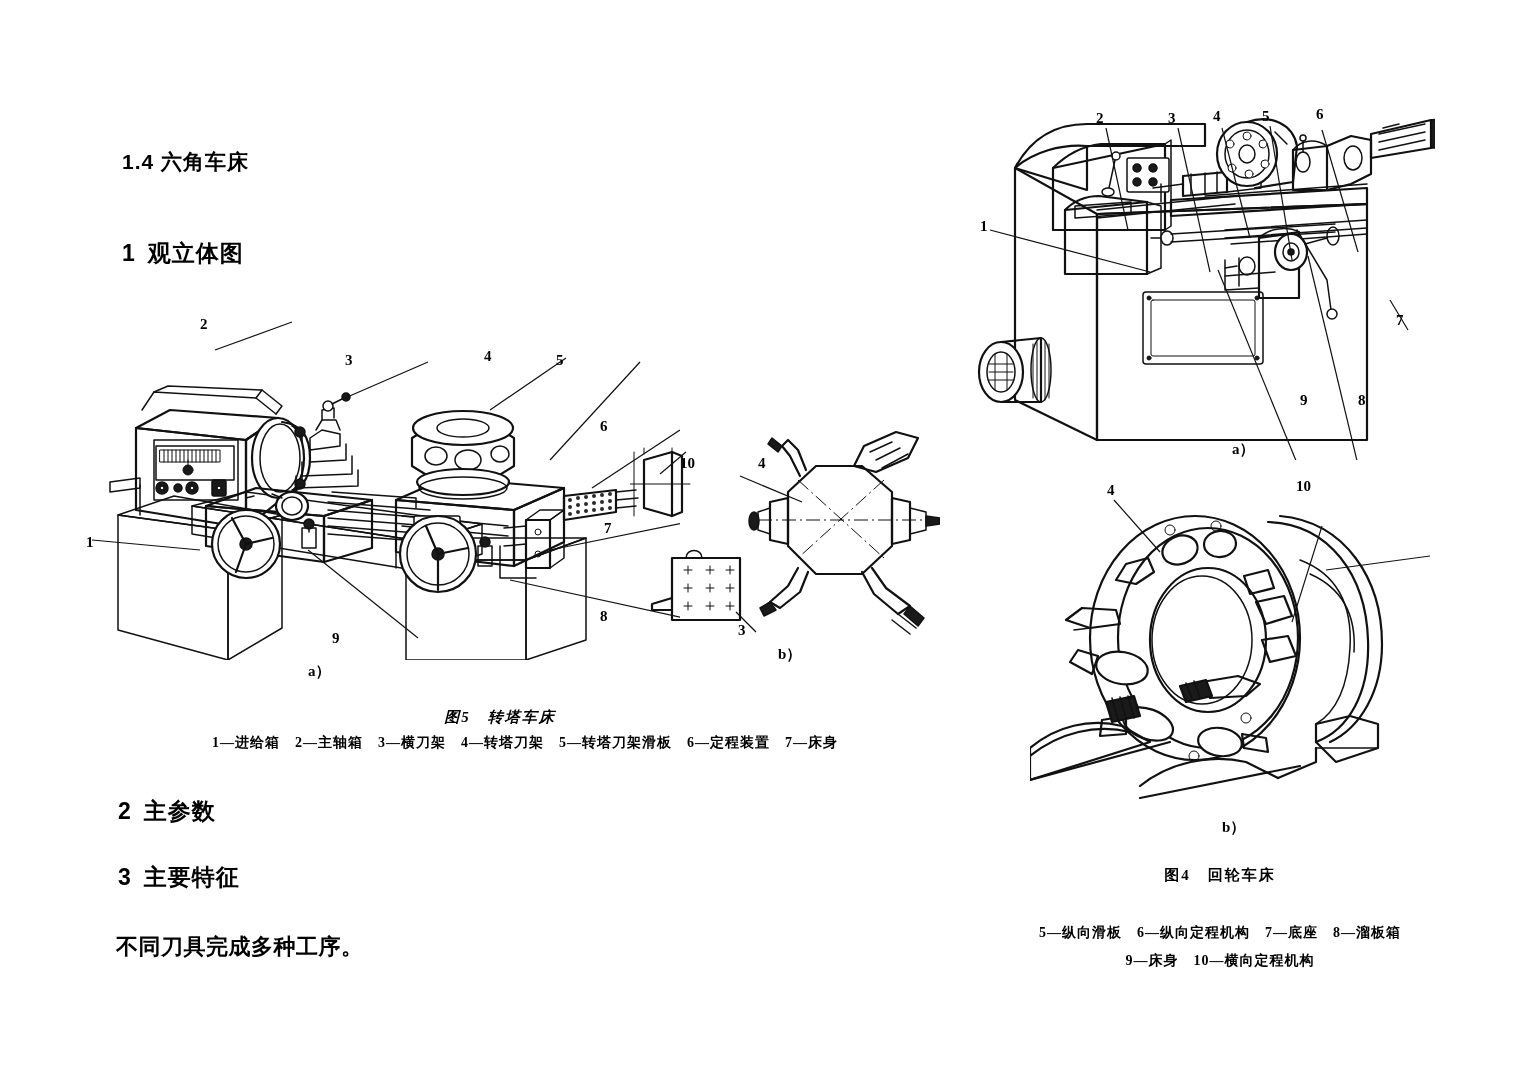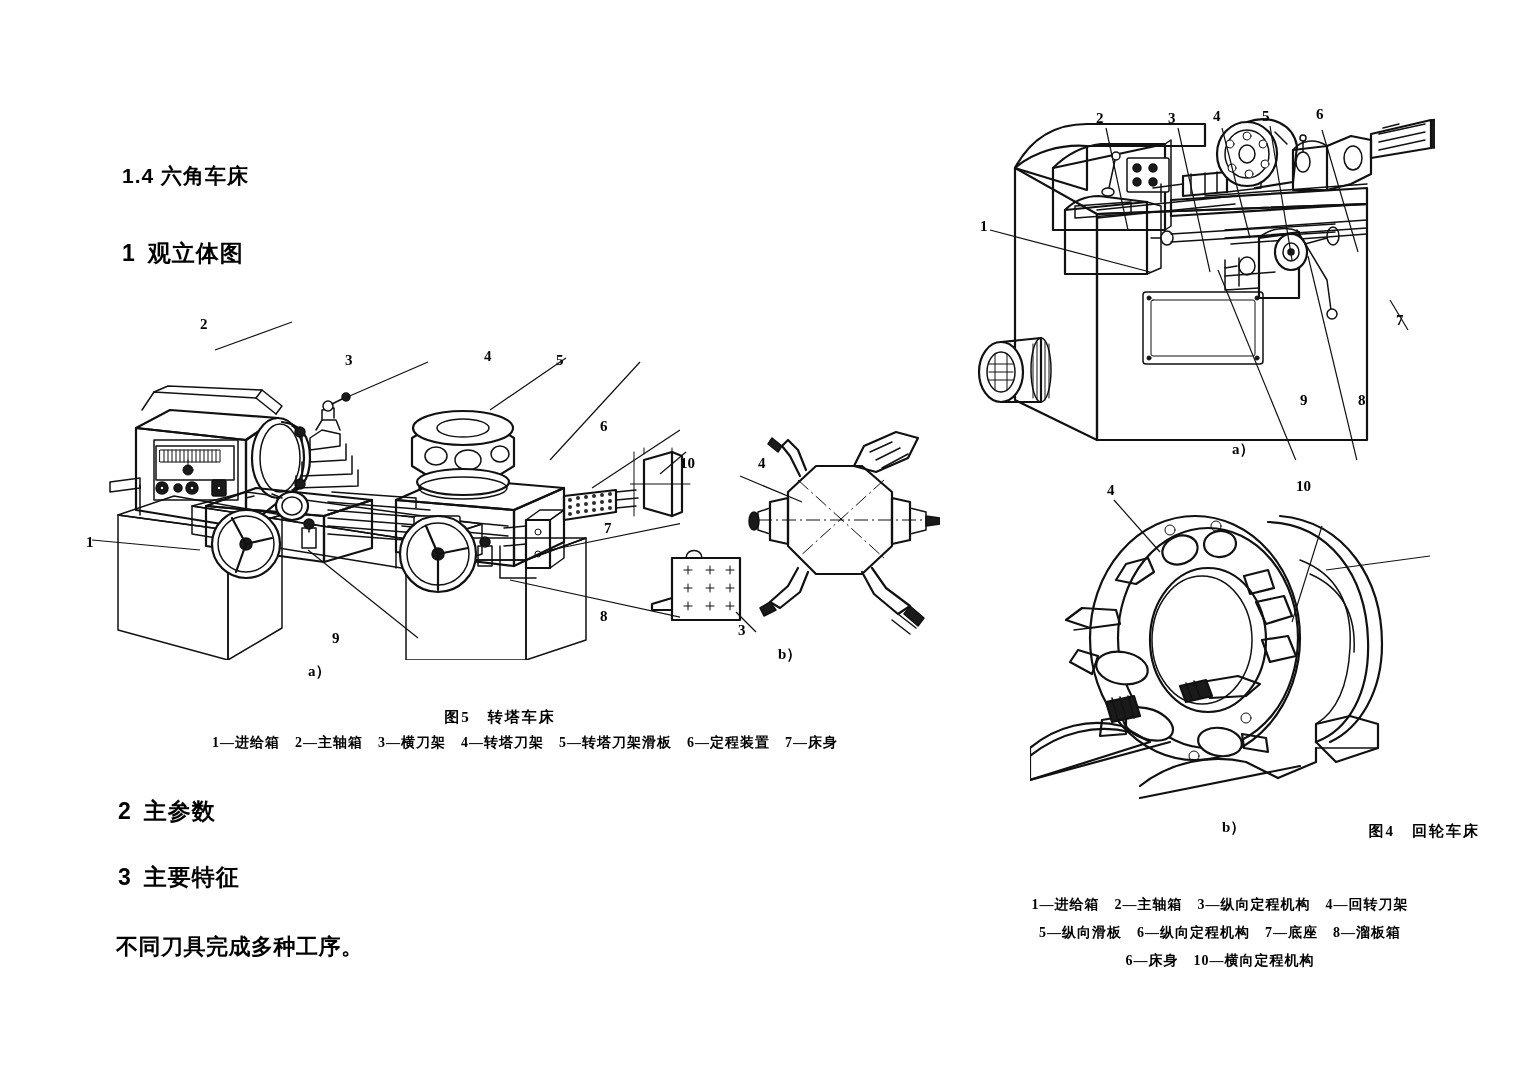--- a/index.html
+++ b/index.html
@@ -30,21 +30,21 @@
   .dash{stroke:#111;fill:none;stroke-width:1;stroke-dasharray:14 4 2 4;}
   .fillw{fill:#ffffff;}
   .fillk{fill:#1a1a1a;}
   .hatch{fill:#2b2b2b;}
 </style>
 </head>
 <body>
 
 <div class="page">
 
-  <div class="abs h1" style="left:122px;top:162px;">1.4 六角车床</div>
+  <div class="abs h1" style="left:122px;top:148px;">1.4 六角车床</div>
 
   <div class="abs h2" style="left:122px;top:238px;">
     <span class="num">1</span><span>观立体图</span>
   </div>
 
 
   <div class="abs" style="left:96px;top:310px;">
     <svg width="560" height="350" viewBox="0 0 560 350">
 
       <path class="ln" d="M22 205 L22 320 L132 350 L132 220 Z"></path>
@@ -258,21 +258,21 @@
         <path class="ln fillk" d="M152 170 L166 182 L160 190 L146 178 Z"></path>
         <path class="leader" d="M44 66 L-18 40"></path>
       </g>
     </svg>
   </div>
   <div class="abs leader-num" style="left:680px;top:455px;">10</div>
   <div class="abs leader-num" style="left:738px;top:622px;">3</div>
   <div class="abs leader-num" style="left:758px;top:455px;">4</div>
   <div class="abs figlabel" style="left:778px;top:645px;">b）</div>
 
-  <div class="abs cap-title" style="left:0;top:708px;width:1000px;text-align:center;">图5　转塔车床</div>
+  <div class="abs cap-title" style="left:0;top:708px;width:1000px;text-align:center;font-style:italic;">图5　转塔车床</div>
   <div class="abs cap-line" style="left:0;top:734px;width:1050px;text-align:center;">1—进给箱　2—主轴箱　3—横刀架　4—转塔刀架　5—转塔刀架滑板　6—定程装置　7—床身</div>
 
   <div class="abs h2" style="left:118px;top:796px;">
     <span class="num">2</span><span>主参数</span>
   </div>
 
   <div class="abs h2" style="left:118px;top:862px;">
     <span class="num">3</span><span>主要特征</span>
   </div>
   <div class="abs body-t" style="left:116px;top:928px;">不同刀具完成多种工序。</div>
@@ -454,18 +454,17 @@
   </div>
   <svg class="abs" style="left:1030px;top:470px;" width="400" height="200">
     <path class="leader" d="M130 82 L84 30"></path>
     <path class="leader" d="M262 152 L292 56"></path>
     <path class="leader" d="M296 100 L400 86"></path>
   </svg>
   <div class="abs leader-num" style="left:1107px;top:482px;">4</div>
   <div class="abs leader-num" style="left:1296px;top:478px;">10</div>
   <div class="abs figlabel" style="left:1222px;top:818px;">b）</div>
 
-  <div class="abs cap-title" style="left:960px;top:822px;width:520px;text-align:right;">图4　回轮车床</div>
-  <div class="abs cap-line" style="left:960px;top:896px;width:520px;text-align:center;">1—进给箱　2—主轴箱　3—纵向定程机构　4—回转刀架</div>
+  <div class="abs cap-title" style="left:960px;top:866px;width:520px;text-align:center;">图4　回轮车床</div>
   <div class="abs cap-line" style="left:960px;top:924px;width:520px;text-align:center;">5—纵向滑板　6—纵向定程机构　7—底座　8—溜板箱</div>
-  <div class="abs cap-line" style="left:960px;top:952px;width:520px;text-align:center;">6—床身　10—横向定程机构</div>
+  <div class="abs cap-line" style="left:960px;top:952px;width:520px;text-align:center;">9—床身　10—横向定程机构</div>
 
 </div>
 
 </body></html>

